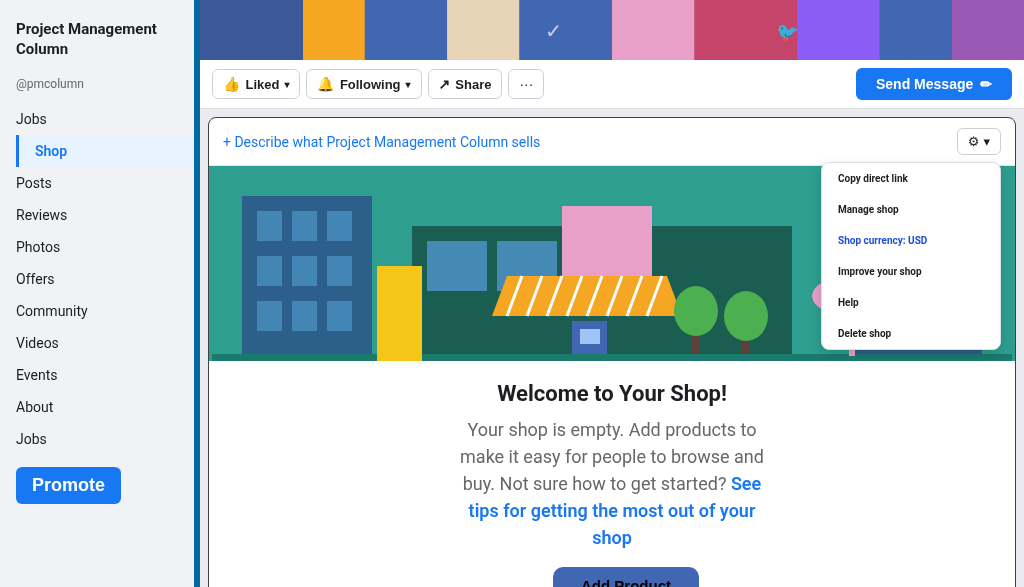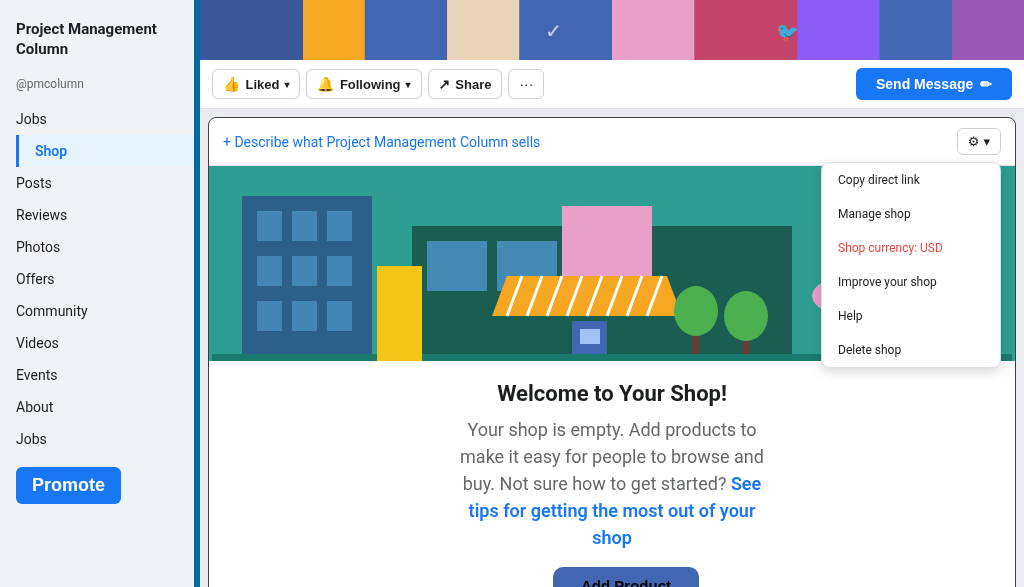--- a/index.html
+++ b/index.html
@@ -170,26 +170,27 @@
       right: 0;
       background: white;
       border: 1px solid #dddfe2;
       border-radius: 8px;
       box-shadow: 0 4px 12px rgba(0,0,0,0.15);
       min-width: 180px;
       z-index: 100;
     }
     .dropdown-item {
       padding: 10px 16px;
-      font-size: 12px;
-      color: #1c1e21;
-      cursor: pointer;
+      font-size: 10px;
+      color: #1c1e21;
+      cursor: pointer;
+      font-weight: bold;
     }
     .dropdown-item.disabled {
-      color: #ef4444;
+      color: #1d4ed8;
       cursor: default;
     }
 
     
     .shop-illustration {
       width: 100%;
       height: 195px;
       background: #2d9e8f;
       position: relative;
       overflow: hidden;

